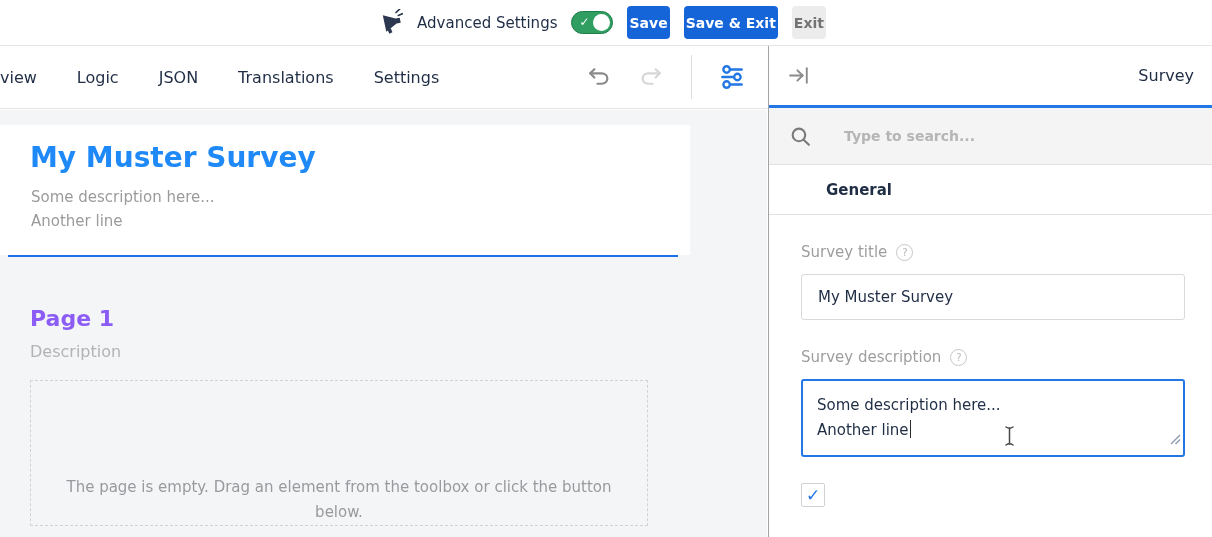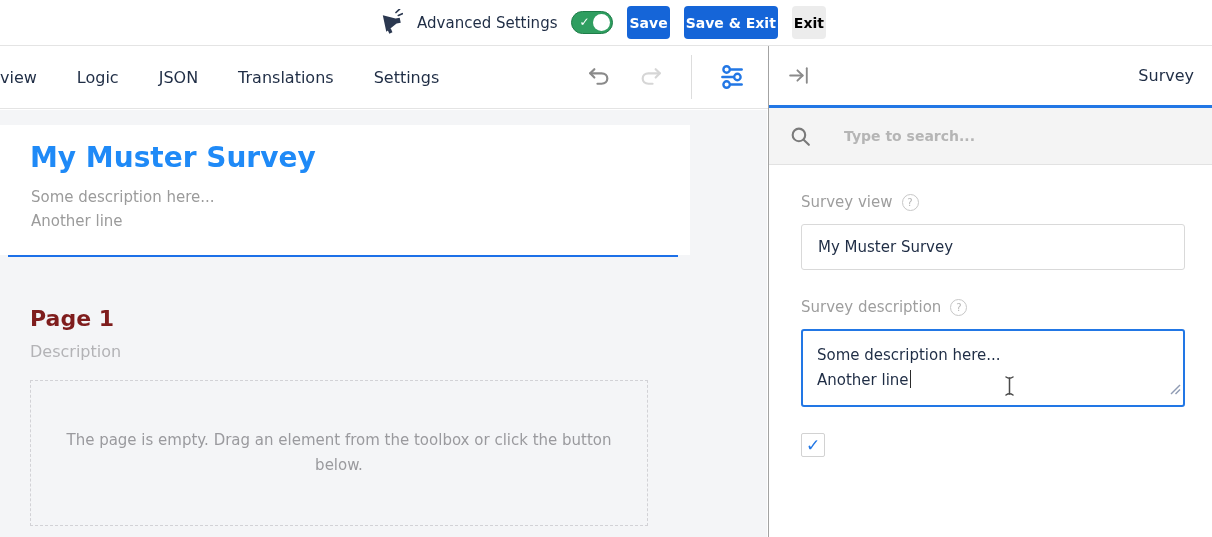--- a/index.html
+++ b/index.html
@@ -24,42 +24,42 @@
   .toggle .check { position:absolute; left:7px; top:3px; color:#fff; font-size:12px; font-weight:bold; }
   .toggle .knob {
     position:absolute; right:2px; top:2px; width:17px; height:17px;
     border-radius:50%; background:#fff;
   }
   .btn {
     height:33px; border:none; border-radius:4px; padding:0 2px;
     font-family:inherit; font-size:14px; font-weight:bold; cursor:pointer;
   }
   .btn-primary { background:#1565d8; color:#fff; }
-  .btn-plain { background:#ececec; color:#000000; }
+  .btn-plain { background:#ececec; color:#737373; }
   
   .tabbar {
     position:absolute; left:0; top:46px; width:768px; height:63px;
     background:#fff; border-bottom:1px solid #e4e4e4;
     display:flex; align-items:center; gap:40px;
   }
   .tab { font-size:16px; color:#1f2d45; cursor:pointer; white-space:nowrap; }
   .tab-actions { margin-left:auto; display:flex; align-items:center; gap:26px; padding-right:22px; }
   .icon-btn { display:flex; align-items:center; cursor:pointer; background:none; border:none; padding:0; }
   .vdivider { width:1px; height:44px; background:#ddd; }
   
   .canvas { position:absolute; left:0; top:110px; width:767px; height:427px; background:#f4f5f7; }
   .survey-head { position:absolute; left:0; top:15px; width:690px; height:130px; background:#fff; }
   .survey-title { margin:16px 0 0 30px; font-size:28px; font-weight:bold; color:#1f8af7; }
   .survey-desc { margin:11px 0 0 31px; font-size:15px; line-height:24px; color:#9b9b9b; }
   .head-divider { position:absolute; left:8px; top:145px; width:670px; height:2px; background:#1c70e8; }
-  .page-title { position:absolute; left:30px; top:196px; font-size:22px; font-weight:bold; color:#7f1d1d; }
+  .page-title { position:absolute; left:30px; top:196px; font-size:22px; font-weight:bold; color:#8b5cf6; }
   .page-desc  { position:absolute; left:30px; top:232px; font-size:16px; color:#b3b3b6; }
   .empty-box {
     position:absolute; left:30px; top:270px; width:618px; height:146px;
-    border:1px dashed #d2d2d6; display:flex; align-items:center; justify-content:center;
+    border:1px dashed #d2d2d6; display:flex; align-items:flex-end; justify-content:center;
   }
   .empty-text { width:560px; text-align:center; font-size:15px; line-height:25px; color:#9a9a9e; }
   
   .panel {
     position:absolute; left:768px; top:46px; width:444px; height:491px;
     background:#fff; border-left:1px solid #a3a3a3;
   }
   .panel-header {
     height:62px; border-bottom:3px solid #2277e5;
     display:flex; align-items:center; padding:0 18px;
@@ -199,25 +199,26 @@
     </div>
     <div class="panel-search">
       <span style="display:flex;">
         <svg width="23" height="23" viewBox="0 0 22 22" fill="none" stroke="#7a7a7a" stroke-width="2" stroke-linecap="round">
           <circle cx="9.5" cy="9.5" r="6"></circle>
             <path d="M14 14 L19 19"></path>
         </svg>
       </span>
       <input class="search-input" type="text" placeholder="Type to search..." style="">
     </div>
+    <div class="panel-section">General</div>
 
     <div class="panel-body">
 
       <div class="field-label">
-        <span>Survey view</span>
+        <span>Survey title</span>
         <span class="help-dot">?</span>
       </div>
       <input class="field-input" type="text" value="My Muster Survey" style="">
 
       <div class="field-label">
         <span>Survey description</span>
         <span class="help-dot">?</span>
       </div>
       <div class="field-textarea">
         <div>Some description here...</div>

